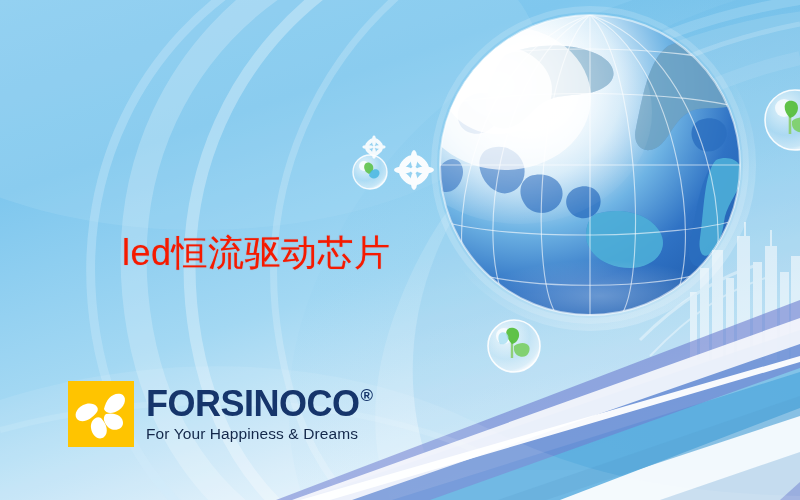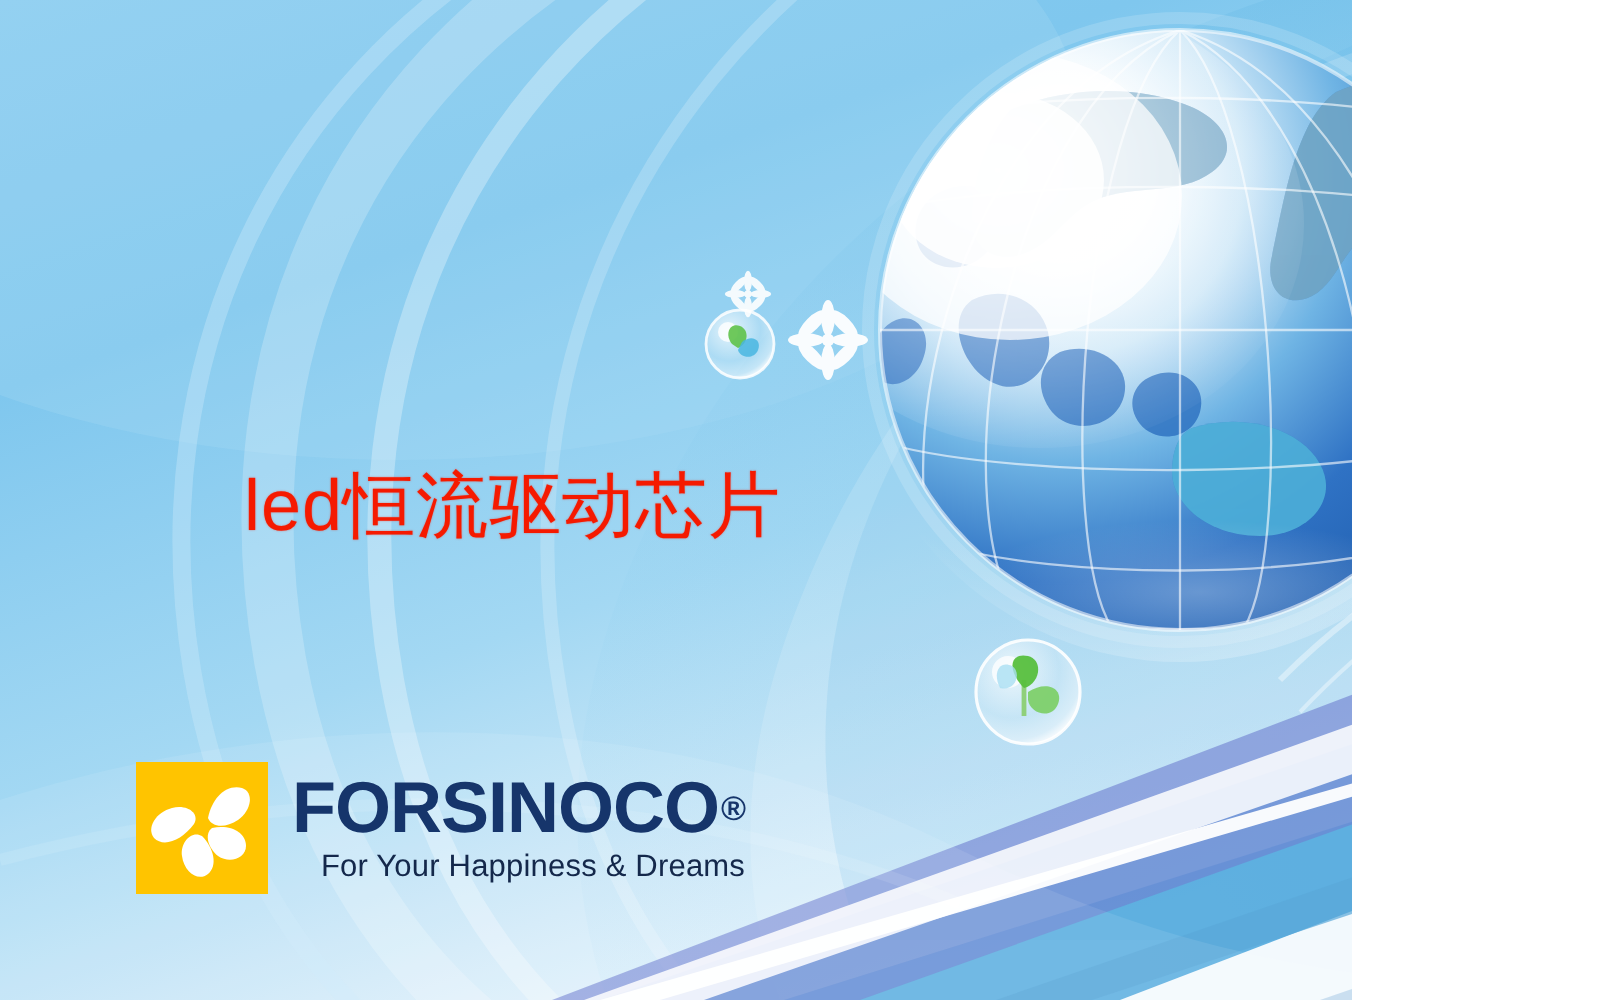--- a/index.html
+++ b/index.html
@@ -1,20 +1,20 @@
 <!DOCTYPE html>
 <html><head>
 <meta charset="utf-8">
 <style>
   html,body{margin:0;padding:0;background:#fff;}
   body{font-family:"Liberation Sans","DejaVu Sans",sans-serif;}
 
   #banner{
     position:relative;
-    width:676px;height:500px;
+    width:800px;height:500px;
     overflow:hidden;
     background:linear-gradient(160deg,#8ccdf0 0%,#7ec6ee 28%,#9bd4f2 55%,#c5e6f7 78%,#e9f5fc 100%);
   }
   .svgfull{position:absolute;left:0;top:0;width:800px;height:500px;}
 
   
   #headline{
     position:absolute;left:80px;top:160px;
     z-index:40;
     color:#f51a00;
@@ -36,28 +36,27 @@
   #logo-mark{
     width:66px;height:66px;
     background:#ffc400;
     position:relative;flex:none;
   }
   #logo-text{display:flex;flex-direction:column;justify-content:center;}
   #logo-word{
     font-size:36px;font-weight:bold;color:#16356b;
     letter-spacing:-.5px;line-height:1;
     font-family:"Liberation Sans","DejaVu Sans",sans-serif;
-    display:flex;align-items:center;
+    display:flex;align-items:flex-start;
   }
   #logo-reg{font-size:17px;line-height:1;margin-left:1px;margin-top:1px;}
   #logo-tag{
     font-size:15.5px;color:#14284b;
     letter-spacing:.1px;margin-top:4px;line-height:1;
     white-space:nowrap;
-    text-align:right;
   }
 </style>
 </head>
 <body>
 
 <div id="banner">
 
   <svg class="svgfull" viewBox="0 0 800 500">
     <defs>
       <linearGradient id="bgGrad" x1="0" y1="0" x2="0.55" y2="1">

